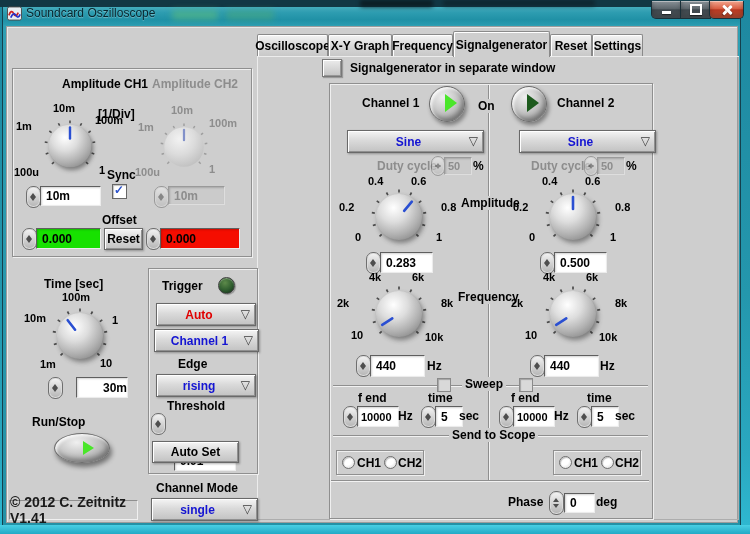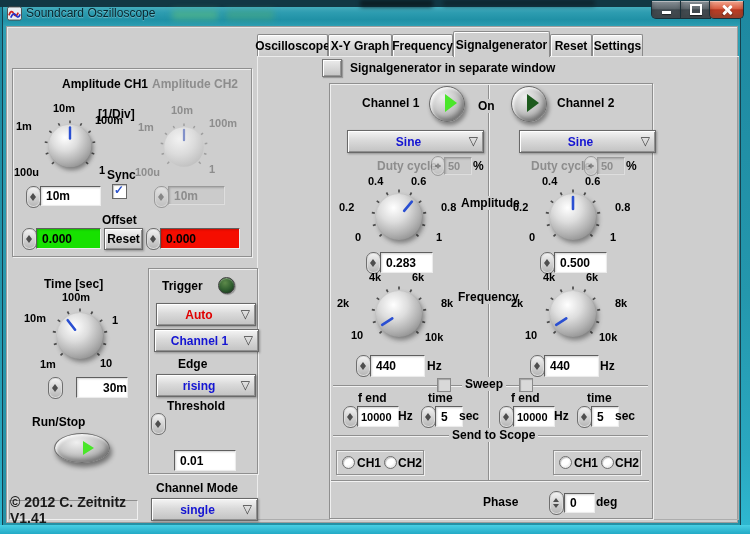--- a/index.html
+++ b/index.html
@@ -285,20 +285,23 @@
   <div class="lbl md" style="left:178px;top:357px;">Edge</div>
   <div class="btn dd blue" style="left:156px;top:374px;width:84px;height:21px;">
       <span>rising</span>
       <span class="dd-arrow">▽</span>
     </div>
   <div class="lbl md" style="left:167px;top:399px;">Threshold</div>
   <span class="spin" style="left:151px;top:413px;"></span>
   <div class="valbox" style="left:174px;top:414px;width:55px;height:19px;margin-top:36px;">
       <span>0.01</span>
     </div>
+  <div class="btn" style="left:152px;top:441px;width:85px;height:20px;">
+      <span>Auto Set</span>
+    </div>
 
   <div class="lbl md" style="left:156px;top:481px;">Channel Mode</div>
   <div class="btn dd blue" style="left:151px;top:498px;width:91px;height:21px;">
       <span>single</span>
       <span class="dd-arrow">▽</span>
     </div>
 
   <div class="cb raised" style="left:322px;top:59px;width:18px;height:16px;"></div>
   <div class="lbl md" style="left:350px;top:61px;">Signalgenerator in separate window</div>
 
@@ -494,20 +497,20 @@
   <div class="radio" style="left:384px;top:456px;"></div>
   <div class="lbl md" style="left:398px;top:456px;">CH2</div>
 
   <div class="gbox" style="left:553px;top:450px;width:86px;height:23px;"></div>
   <div class="radio" style="left:559px;top:456px;"></div>
   <div class="lbl md" style="left:574px;top:456px;">CH1</div>
   <div class="radio" style="left:601px;top:456px;"></div>
   <div class="lbl md" style="left:615px;top:456px;">CH2</div>
 
   <div class="hline" style="left:331px;top:480px;width:318px;"></div>
-  <div class="lbl md" style="left:483px;top:495px;">Phase</div>
+  <div class="lbl md" style="left:508px;top:495px;">Phase</div>
   <span class="spin" style="left:549px;top:491px;height:22px;"></span>
   <div class="valbox" style="left:564px;top:493px;width:24px;height:18px;">
       <span>0</span>
     </div>
   <div class="lbl md" style="left:596px;top:495px;">deg</div>
 
 </div>
 
 </body></html>

